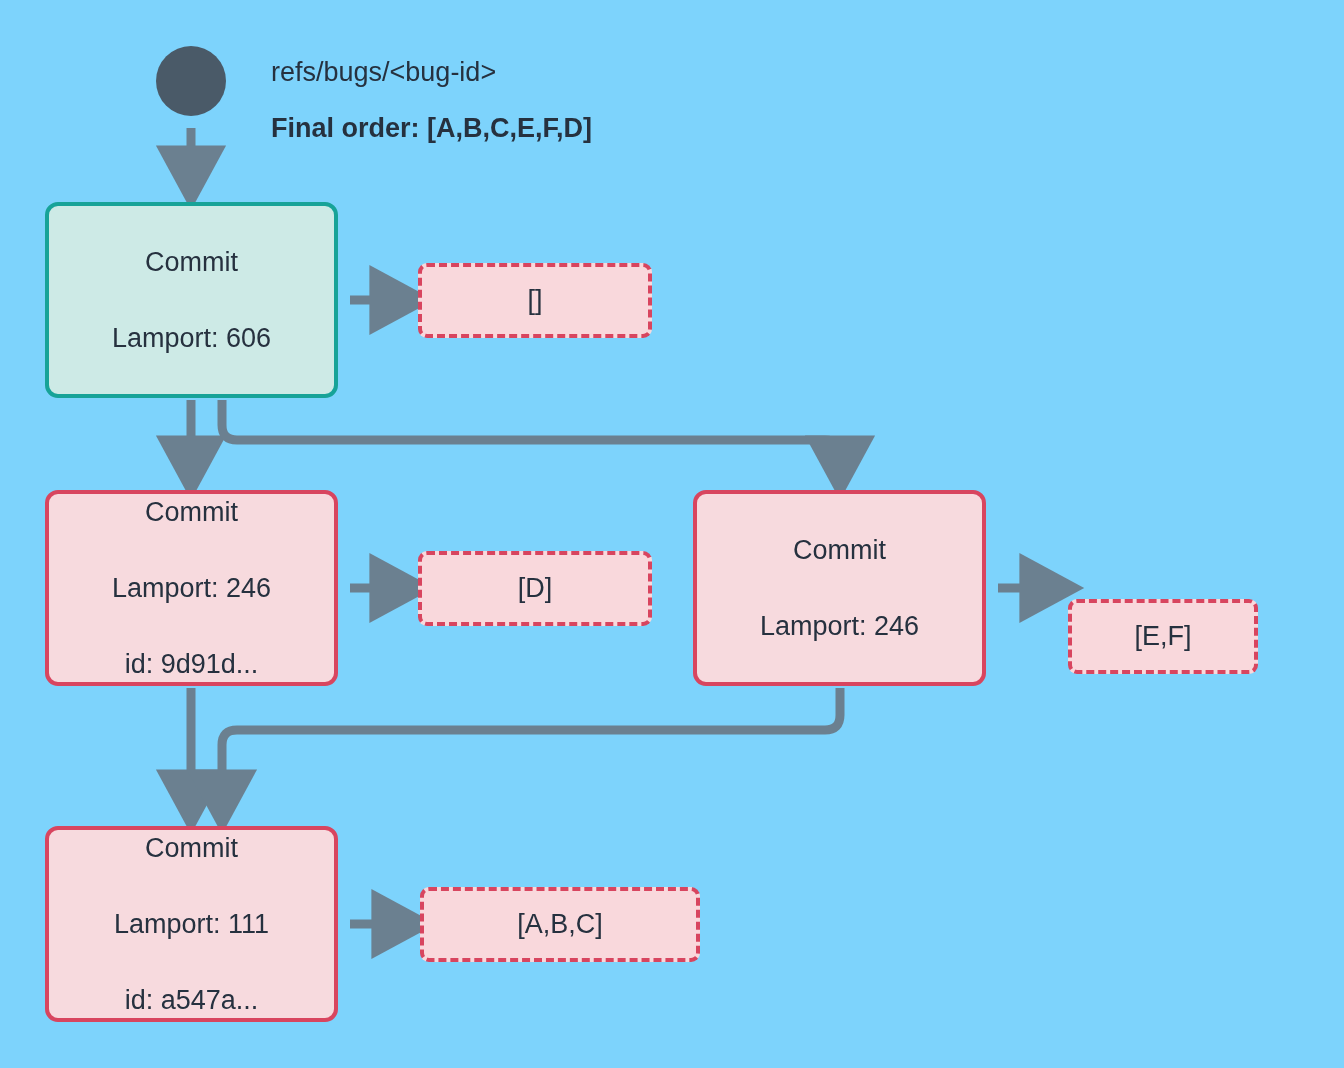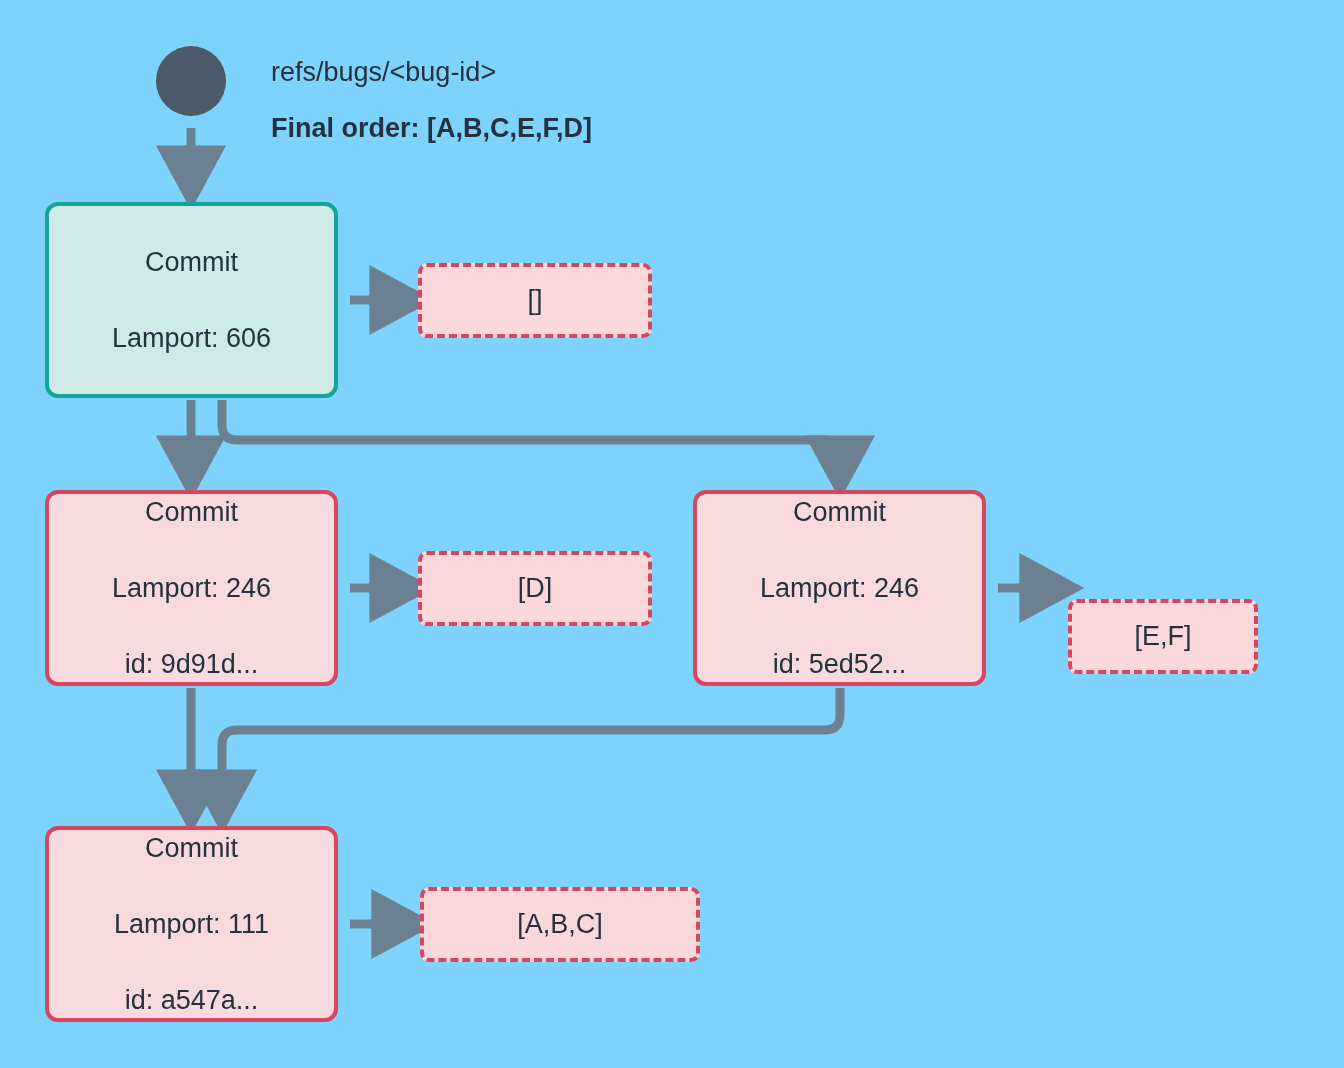--- a/index.html
+++ b/index.html
@@ -141,21 +141,20 @@
   <div class="node normal" style="left:45px; top:490px; width:293px; height:196px;">
     <div class="line">Commit</div>
     <div class="line">Lamport: 246</div>
     <div class="line">id: 9d91d...</div>
   </div>
   <div class="ops" style="left:418px; top:551px; width:234px; height:75px;">[D]</div>
 
   <div class="node normal" style="left:693px; top:490px; width:293px; height:196px;">
     <div class="line">Commit</div>
     <div class="line">Lamport: 246</div>
-    <div class="line">id: 5ed52...</div>
   </div>
   <div class="ops" style="left:1068px; top:551px; width:190px; height:75px;margin-top:48px;">[E,F]</div>
 
   <div class="node normal" style="left:45px; top:826px; width:293px; height:196px;">
     <div class="line">Commit</div>
     <div class="line">Lamport: 111</div>
     <div class="line">id: a547a...</div>
   </div>
   <div class="ops" style="left:420px; top:887px; width:280px; height:75px;">[A,B,C]</div>
 

